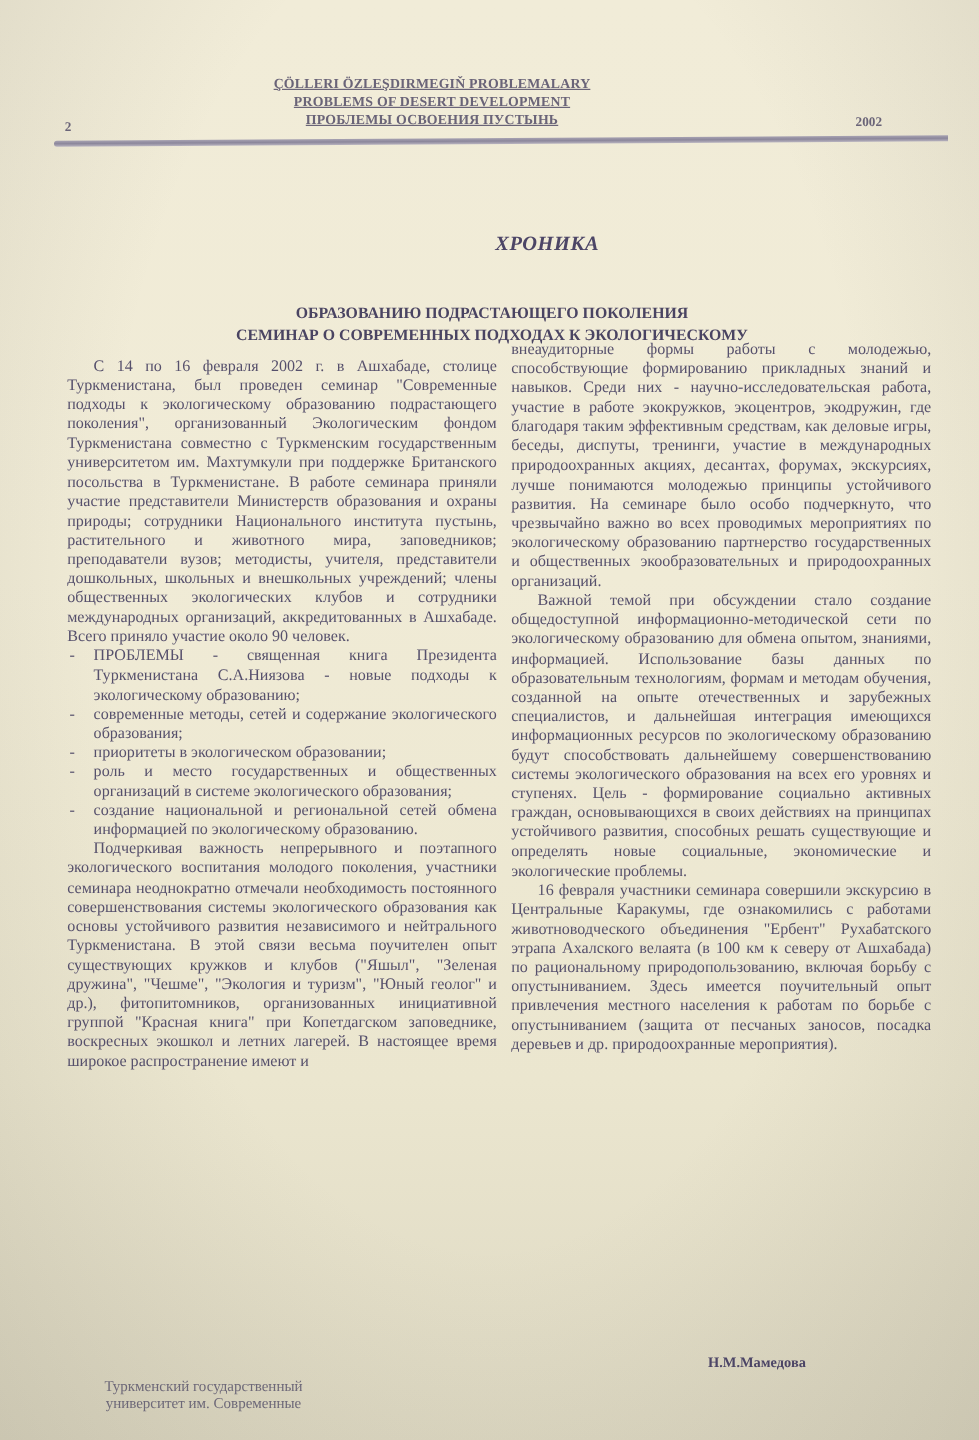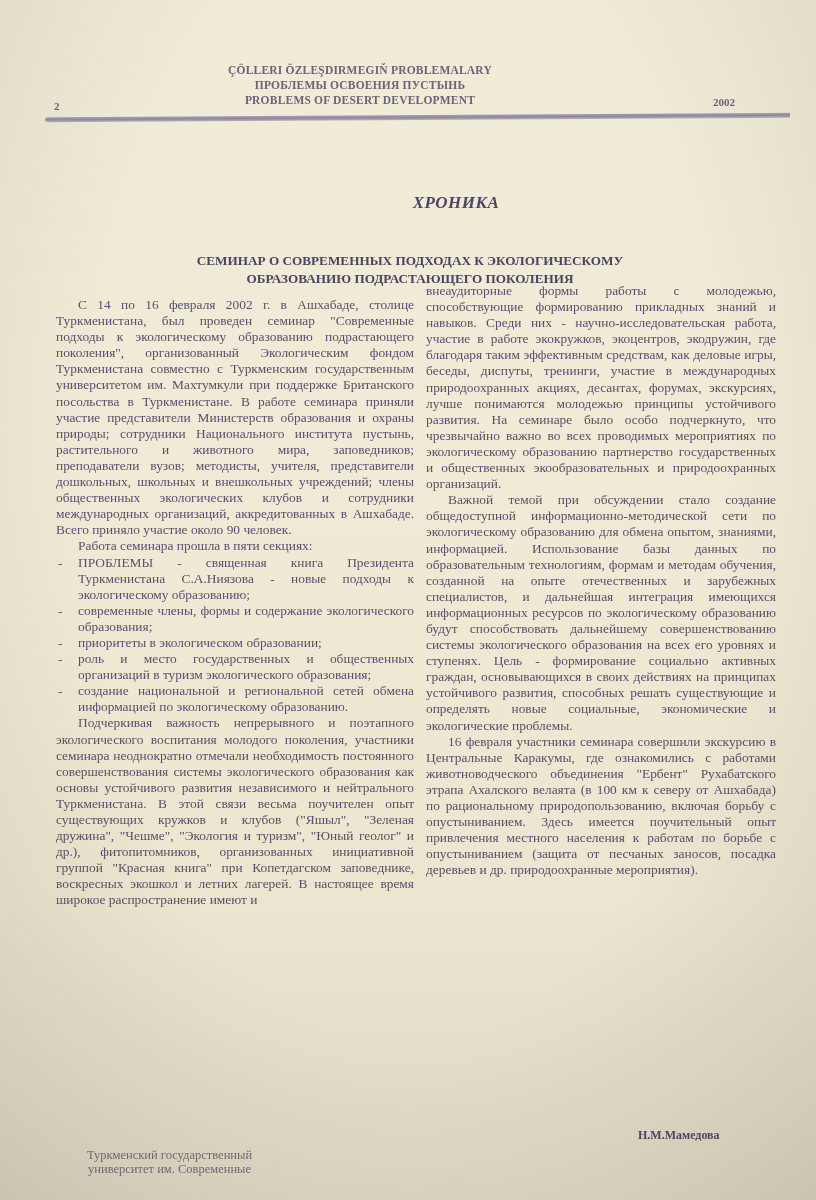--- a/index.html
+++ b/index.html
@@ -11,20 +11,21 @@
       color: #5a5470;
     }
     .vignette {
       position: absolute; inset: 0; pointer-events: none;
       background: radial-gradient(ellipse at 50% 40%, rgba(255,255,250,0.0) 55%, rgba(120,115,100,0.18) 100%);
     }
     .running-head {
       position: absolute; left: 0; top: 63px; width: 700px; text-align: center;
       font-weight: bold; font-size: 11.5px; line-height: 15px; letter-spacing: 0.2px;
       color: #6a6478;
+      text-decoration: underline;
     }
     .running-head div { margin-left: 20px; }
     .head-page {
       position: absolute; left: 54px; top: 100px; font-size: 11px; font-weight: bold; color: #6a6478;
     }
     .head-year {
       position: absolute; left: 680px; top: 96px; font-size: 11px; font-weight: bold; color: #6a6478; margin-left: 33px;
     }
     .head-rule {
       position: absolute; left: 45px; top: 115px; width: 745px; height: 5px;
@@ -45,60 +46,59 @@
       color: #56506c;
     }
     .col.left { left: 56px; top: 297px; width: 358px; }
     .col.right { left: 426px; top: 283px; width: 350px; }
     .col p { margin: 0; }
     .col p.indent { text-indent: 22px; }
     .col ul { list-style: none; margin: 0; padding: 0; }
     .col li { position: relative; padding-left: 22px; }
     .col li .dash { position: absolute; left: 2px; top: 0; }
     .author {
-      position: absolute; left: 590px; top: 1128px; font-weight: bold; font-size: 12px; color: #4c4566; margin-left: 48px;
+      position: absolute; left: 590px; top: 1128px; font-weight: bold; font-size: 12px; color: #4c4566;
     }
     .affil {
       position: absolute; left: 87px; top: 1148px; font-size: 12.5px; line-height: 14px; color: #6d6878; text-align: center;
     }
     .page-num {
       position: absolute; left: 773px; top: 1199px; font-size: 13px; color: #a21caf;
     }
   </style>
 </head>
 <body>
 
 <div class="vignette"></div>
 
 <header>
   <div class="running-head">
     <div>ÇÖLLERI ÖZLEŞDIRMEGIŇ PROBLEMALARY</div>
+    <div>PROBLEMS OF DESERT DEVELOPMENT</div>
     <div>ПРОБЛЕМЫ ОСВОЕНИЯ ПУСТЫНЬ</div>
-    <div>PROBLEMS OF DESERT DEVELOPMENT</div>
   </div>
   <span class="head-page">2</span>
   <span class="head-year">2002</span>
   <div class="head-rule"></div>
 </header>
 
 <h1 class="section-title" style="margin:0;padding-left:48px;">ХРОНИКА</h1>
 
 <h2 class="article-title" style="margin:0;">
+  <div>ОБРАЗОВАНИЮ ПОДРАСТАЮЩЕГО ПОКОЛЕНИЯ</div>
   <div>СЕМИНАР О СОВРЕМЕННЫХ ПОДХОДАХ К ЭКОЛОГИЧЕСКОМУ</div>
-  <div>ОБРАЗОВАНИЮ ПОДРАСТАЮЩЕГО ПОКОЛЕНИЯ</div>
 </h2>
 
 <div class="col left">
   <p class="indent">С 14 по 16 февраля 2002 г. в Ашхабаде, столице Туркменистана, был проведен семинар "Современные подходы к экологическому образованию подрастающего поколения", организованный Экологическим фондом Туркменистана совместно с Туркменским государственным университетом им. Махтумкули при поддержке Британского посольства в Туркменистане. В работе семинара приняли участие представители Министерств образования и охраны природы; сотрудники Национального института пустынь, растительного и животного мира, заповедников; преподаватели вузов; методисты, учителя, представители дошкольных, школьных и внешкольных учреждений; члены общественных экологических клубов и сотрудники международных организаций, аккредитованных в Ашхабаде. Всего приняло участие около 90 человек.</p>
-  <p class="indent">Работа семинара прошла в пяти секциях:</p>
   <ul>
     <li><span class="dash">-</span><span>ПРОБЛЕМЫ - священная книга Президента Туркменистана С.А.Ниязова - новые подходы к экологическому образованию;</span></li>
-    <li><span class="dash">-</span><span>современные члены, формы и содержание экологического образования;</span></li>
+    <li><span class="dash">-</span><span>современные методы, сетей и содержание экологического образования;</span></li>
     <li><span class="dash">-</span><span>приоритеты в экологическом образовании;</span></li>
-    <li><span class="dash">-</span><span>роль и место государственных и общественных организаций в туризм экологического образования;</span></li>
+    <li><span class="dash">-</span><span>роль и место государственных и общественных организаций в системе экологического образования;</span></li>
     <li><span class="dash">-</span><span>создание национальной и региональной сетей обмена информацией по экологическому образованию.</span></li>
   </ul>
   <p class="indent">Подчеркивая важность непрерывного и поэтапного экологического воспитания молодого поколения, участники семинара неоднократно отмечали необходимость постоянного совершенствования системы экологического образования как основы устойчивого развития независимого и нейтрального Туркменистана. В этой связи весьма поучителен опыт существующих кружков и клубов ("Яшыл", "Зеленая дружина", "Чешме", "Экология и туризм", "Юный геолог" и др.), фитопитомников, организованных инициативной группой "Красная книга" при Копетдагском заповеднике, воскресных экошкол и летних лагерей. В настоящее время широкое распространение имеют и</p>
 </div>
 
 <div class="col right">
   <p>внеаудиторные формы работы с молодежью, способствующие формированию прикладных знаний и навыков. Среди них - научно-исследовательская работа, участие в работе экокружков, экоцентров, экодружин, где благодаря таким эффективным средствам, как деловые игры, беседы, диспуты, тренинги, участие в международных природоохранных акциях, десантах, форумах, экскурсиях, лучше понимаются молодежью принципы устойчивого развития. На семинаре было особо подчеркнуто, что чрезвычайно важно во всех проводимых мероприятиях по экологическому образованию партнерство государственных и общественных экообразовательных и природоохранных организаций.</p>
   <p class="indent">Важной темой при обсуждении стало создание общедоступной информационно-методической сети по экологическому образованию для обмена опытом, знаниями, информацией. Использование базы данных по образовательным технологиям, формам и методам обучения, созданной на опыте отечественных и зарубежных специалистов, и дальнейшая интеграция имеющихся информационных ресурсов по экологическому образованию будут способствовать дальнейшему совершенствованию системы экологического образования на всех его уровнях и ступенях. Цель - формирование социально активных граждан, основывающихся в своих действиях на принципах устойчивого развития, способных решать существующие и определять новые социальные, экономические и экологические проблемы.</p>
   <p class="indent">16 февраля участники семинара совершили экскурсию в Центральные Каракумы, где ознакомились с работами животноводческого объединения "Ербент" Рухабатского этрапа Ахалского велаята (в 100 км к северу от Ашхабада) по рациональному природопользованию, включая борьбу с опустыниванием. Здесь имеется поучительный опыт привлечения местного населения к работам по борьбе с опустыниванием (защита от песчаных заносов, посадка деревьев и др. природоохранные мероприятия).</p>
 </div>

